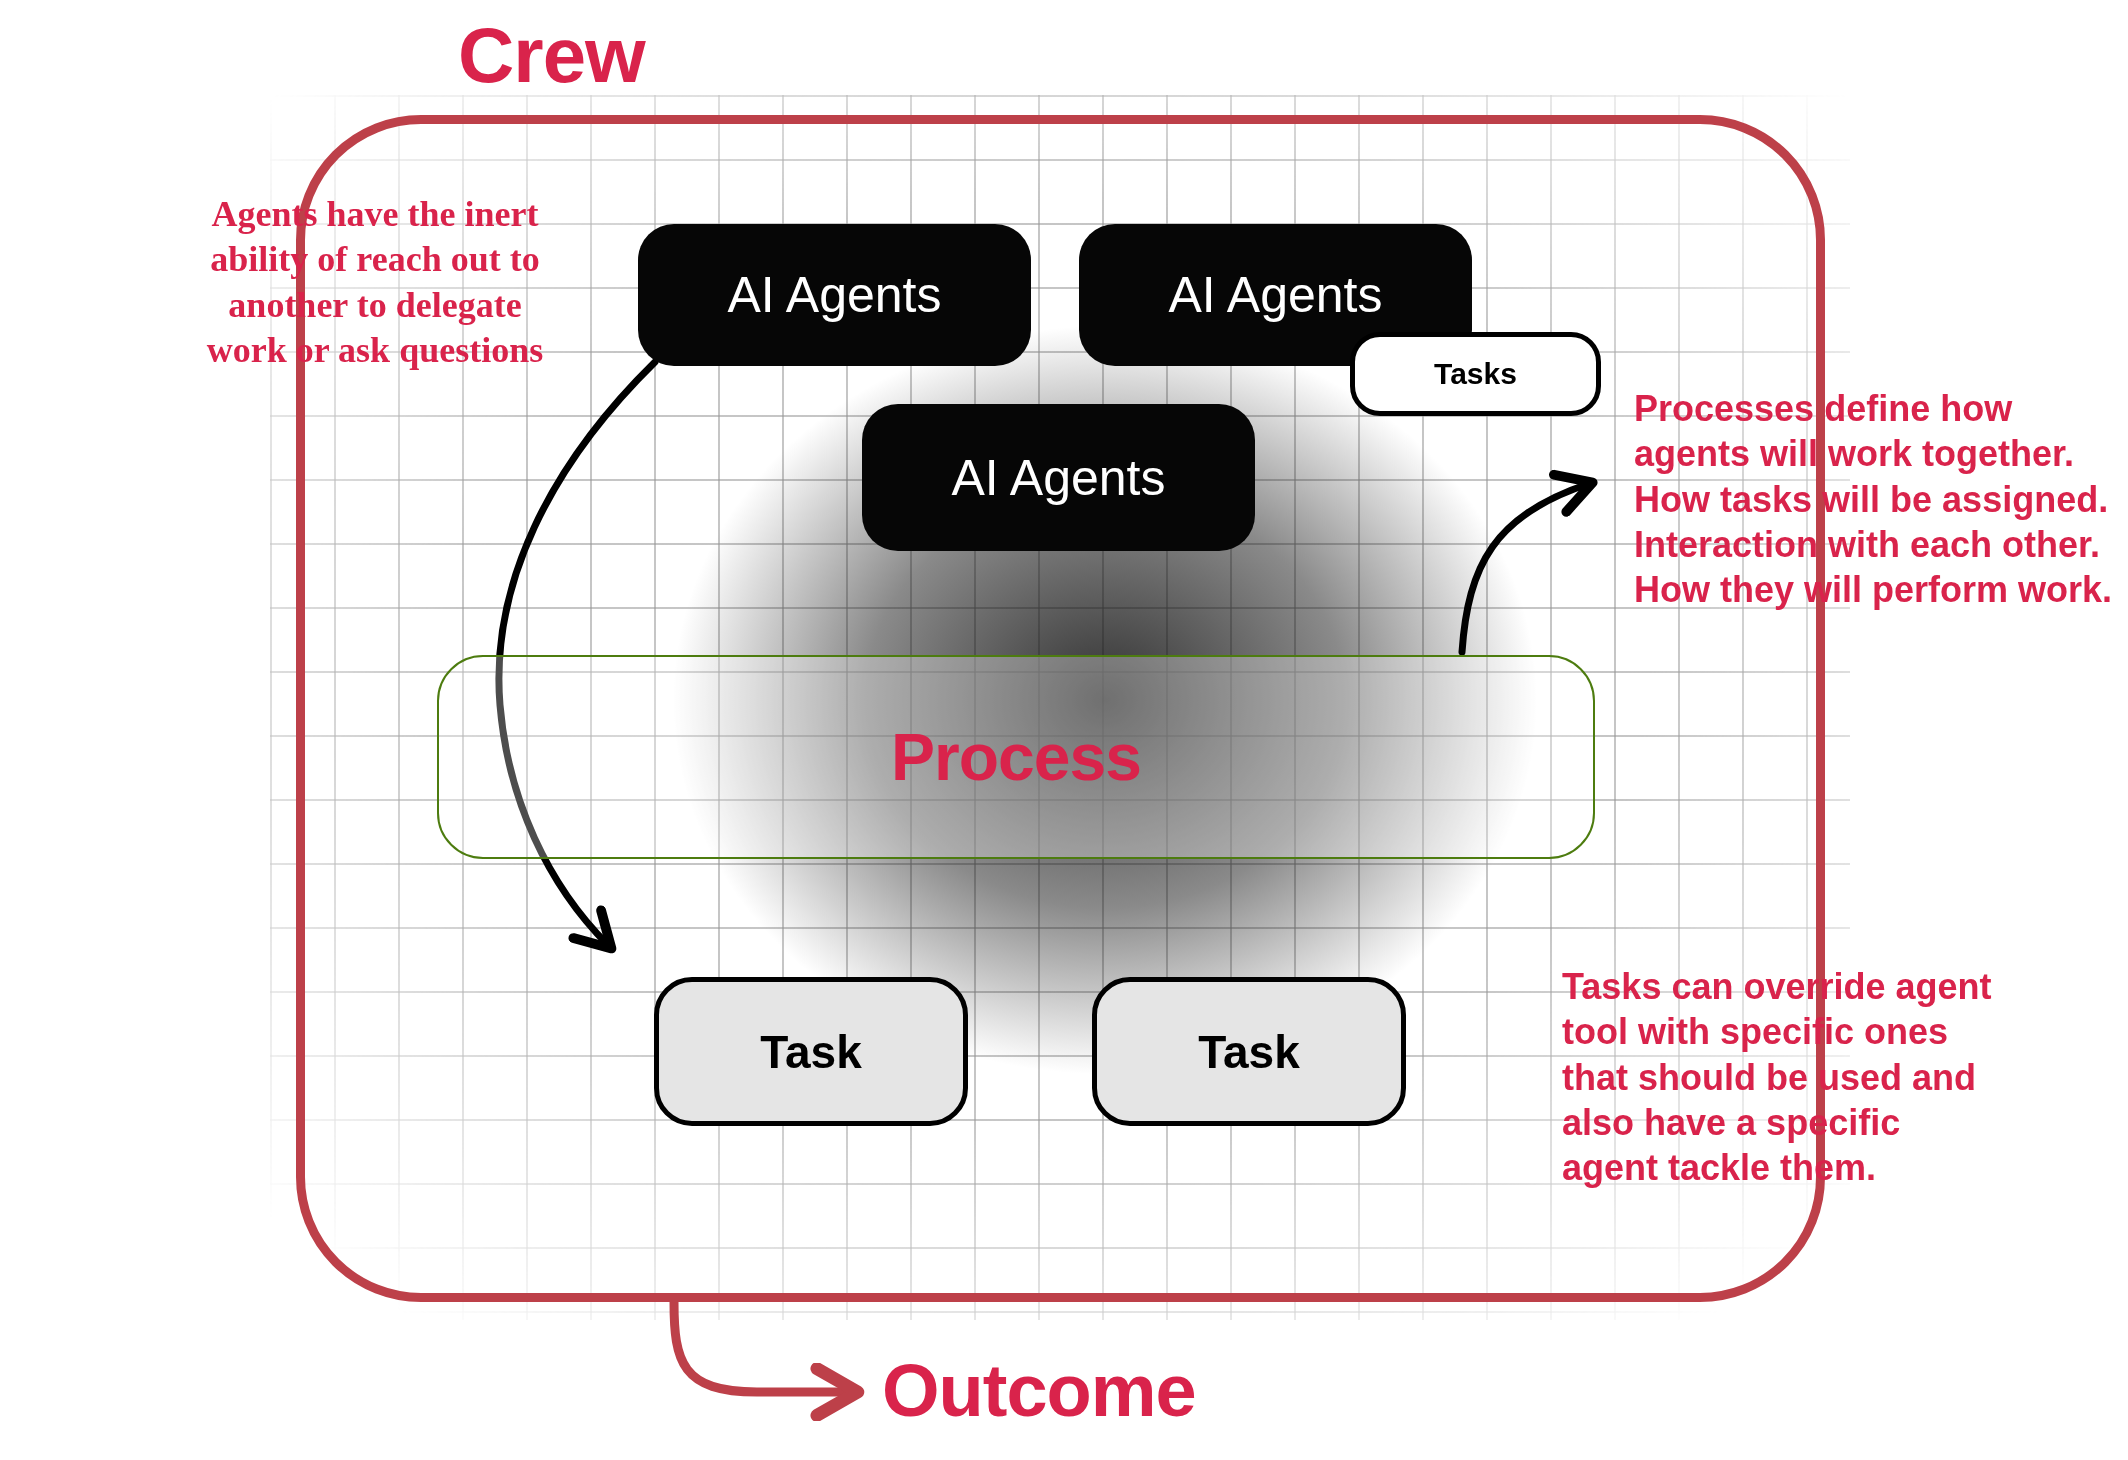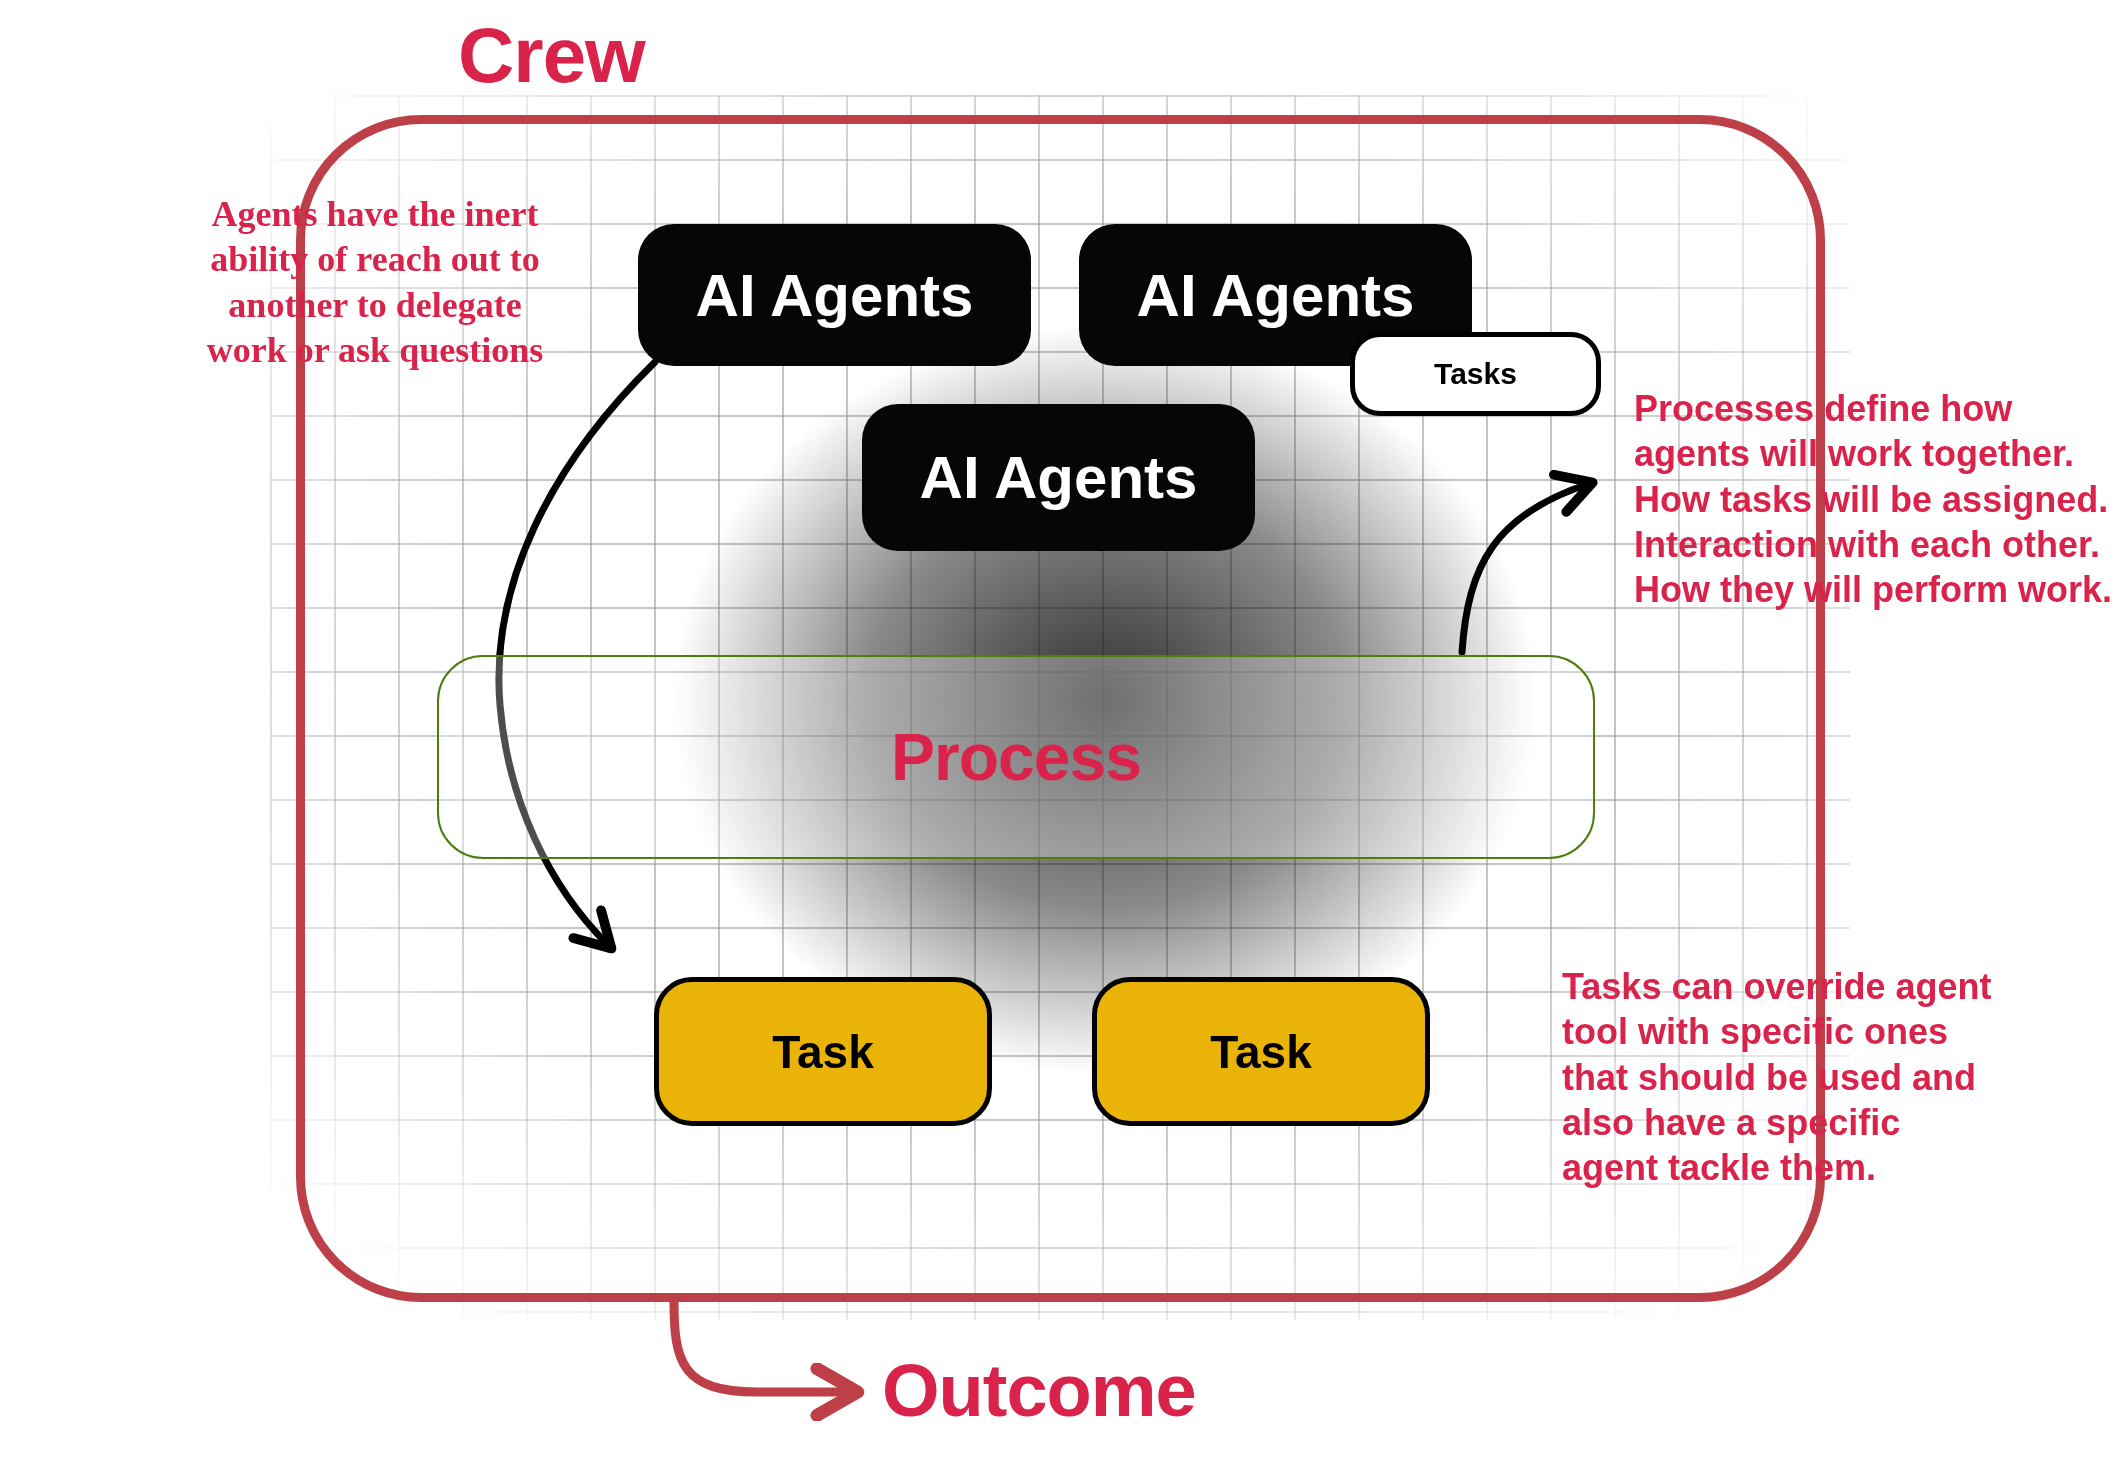--- a/index.html
+++ b/index.html
@@ -31,36 +31,36 @@
   .crew-label{
     position:absolute;left:458px;top:10px;z-index:6;
     color:#D9234B;font-size:78px;font-weight:bold;letter-spacing:-1px;
   }
   .outcome-label{
     position:absolute;left:882px;top:1348px;z-index:6;
     color:#D9234B;font-size:74px;font-weight:bold;letter-spacing:-1px;
   }
 
   .box{position:absolute;display:flex;align-items:center;justify-content:center;box-sizing:border-box;z-index:4;}
-  .black-box{background:#060606;color:#ffffff;border-radius:36px;font-weight:bold;font-size:60px;}
+  .black-box{background:#060606;color:#ffffff;border-radius:36px;font-weight:normal;font-size:50px;}
   .agents-1{left:638px;top:224px;width:393px;height:142px;}
   .agents-2{left:1079px;top:224px;width:393px;height:142px;}
   .agents-3{left:862px;top:404px;width:393px;height:147px;}
   .tools-box{
     left:1350px;top:332px;width:251px;height:84px;z-index:5;
     background:#ffffff;border:5px solid #000;border-radius:30px;
     font-weight:bold;font-size:30px;color:#000;
   }
   .process-box{
     left:437px;top:655px;width:1158px;height:204px;
     background:rgba(255,255,255,.30);border:2px solid #4d7c0f;border-radius:46px;
   }
   .process-text{color:#D9234B;font-size:66px;font-weight:bold;letter-spacing:-1px;}
   .task-box{
-    width:338px;height:149px;background:#eab308;border:5px solid #000;border-radius:38px;
+    width:314px;height:149px;background:#e5e5e5;border:5px solid #000;border-radius:38px;
     font-weight:bold;font-size:46px;color:#000;
   }
   .task-1{left:654px;top:977px;}
   .task-2{left:1092px;top:977px;}
 
   .annotation{
     position:absolute;z-index:6;color:#D9234B;font-weight:bold;
     font-size:36px;line-height:1.26;white-space:pre-line;
   }
   .ann-left{left:170px;top:192px;width:410px;text-align:center;font-family:Liberation Serif, serif;}

